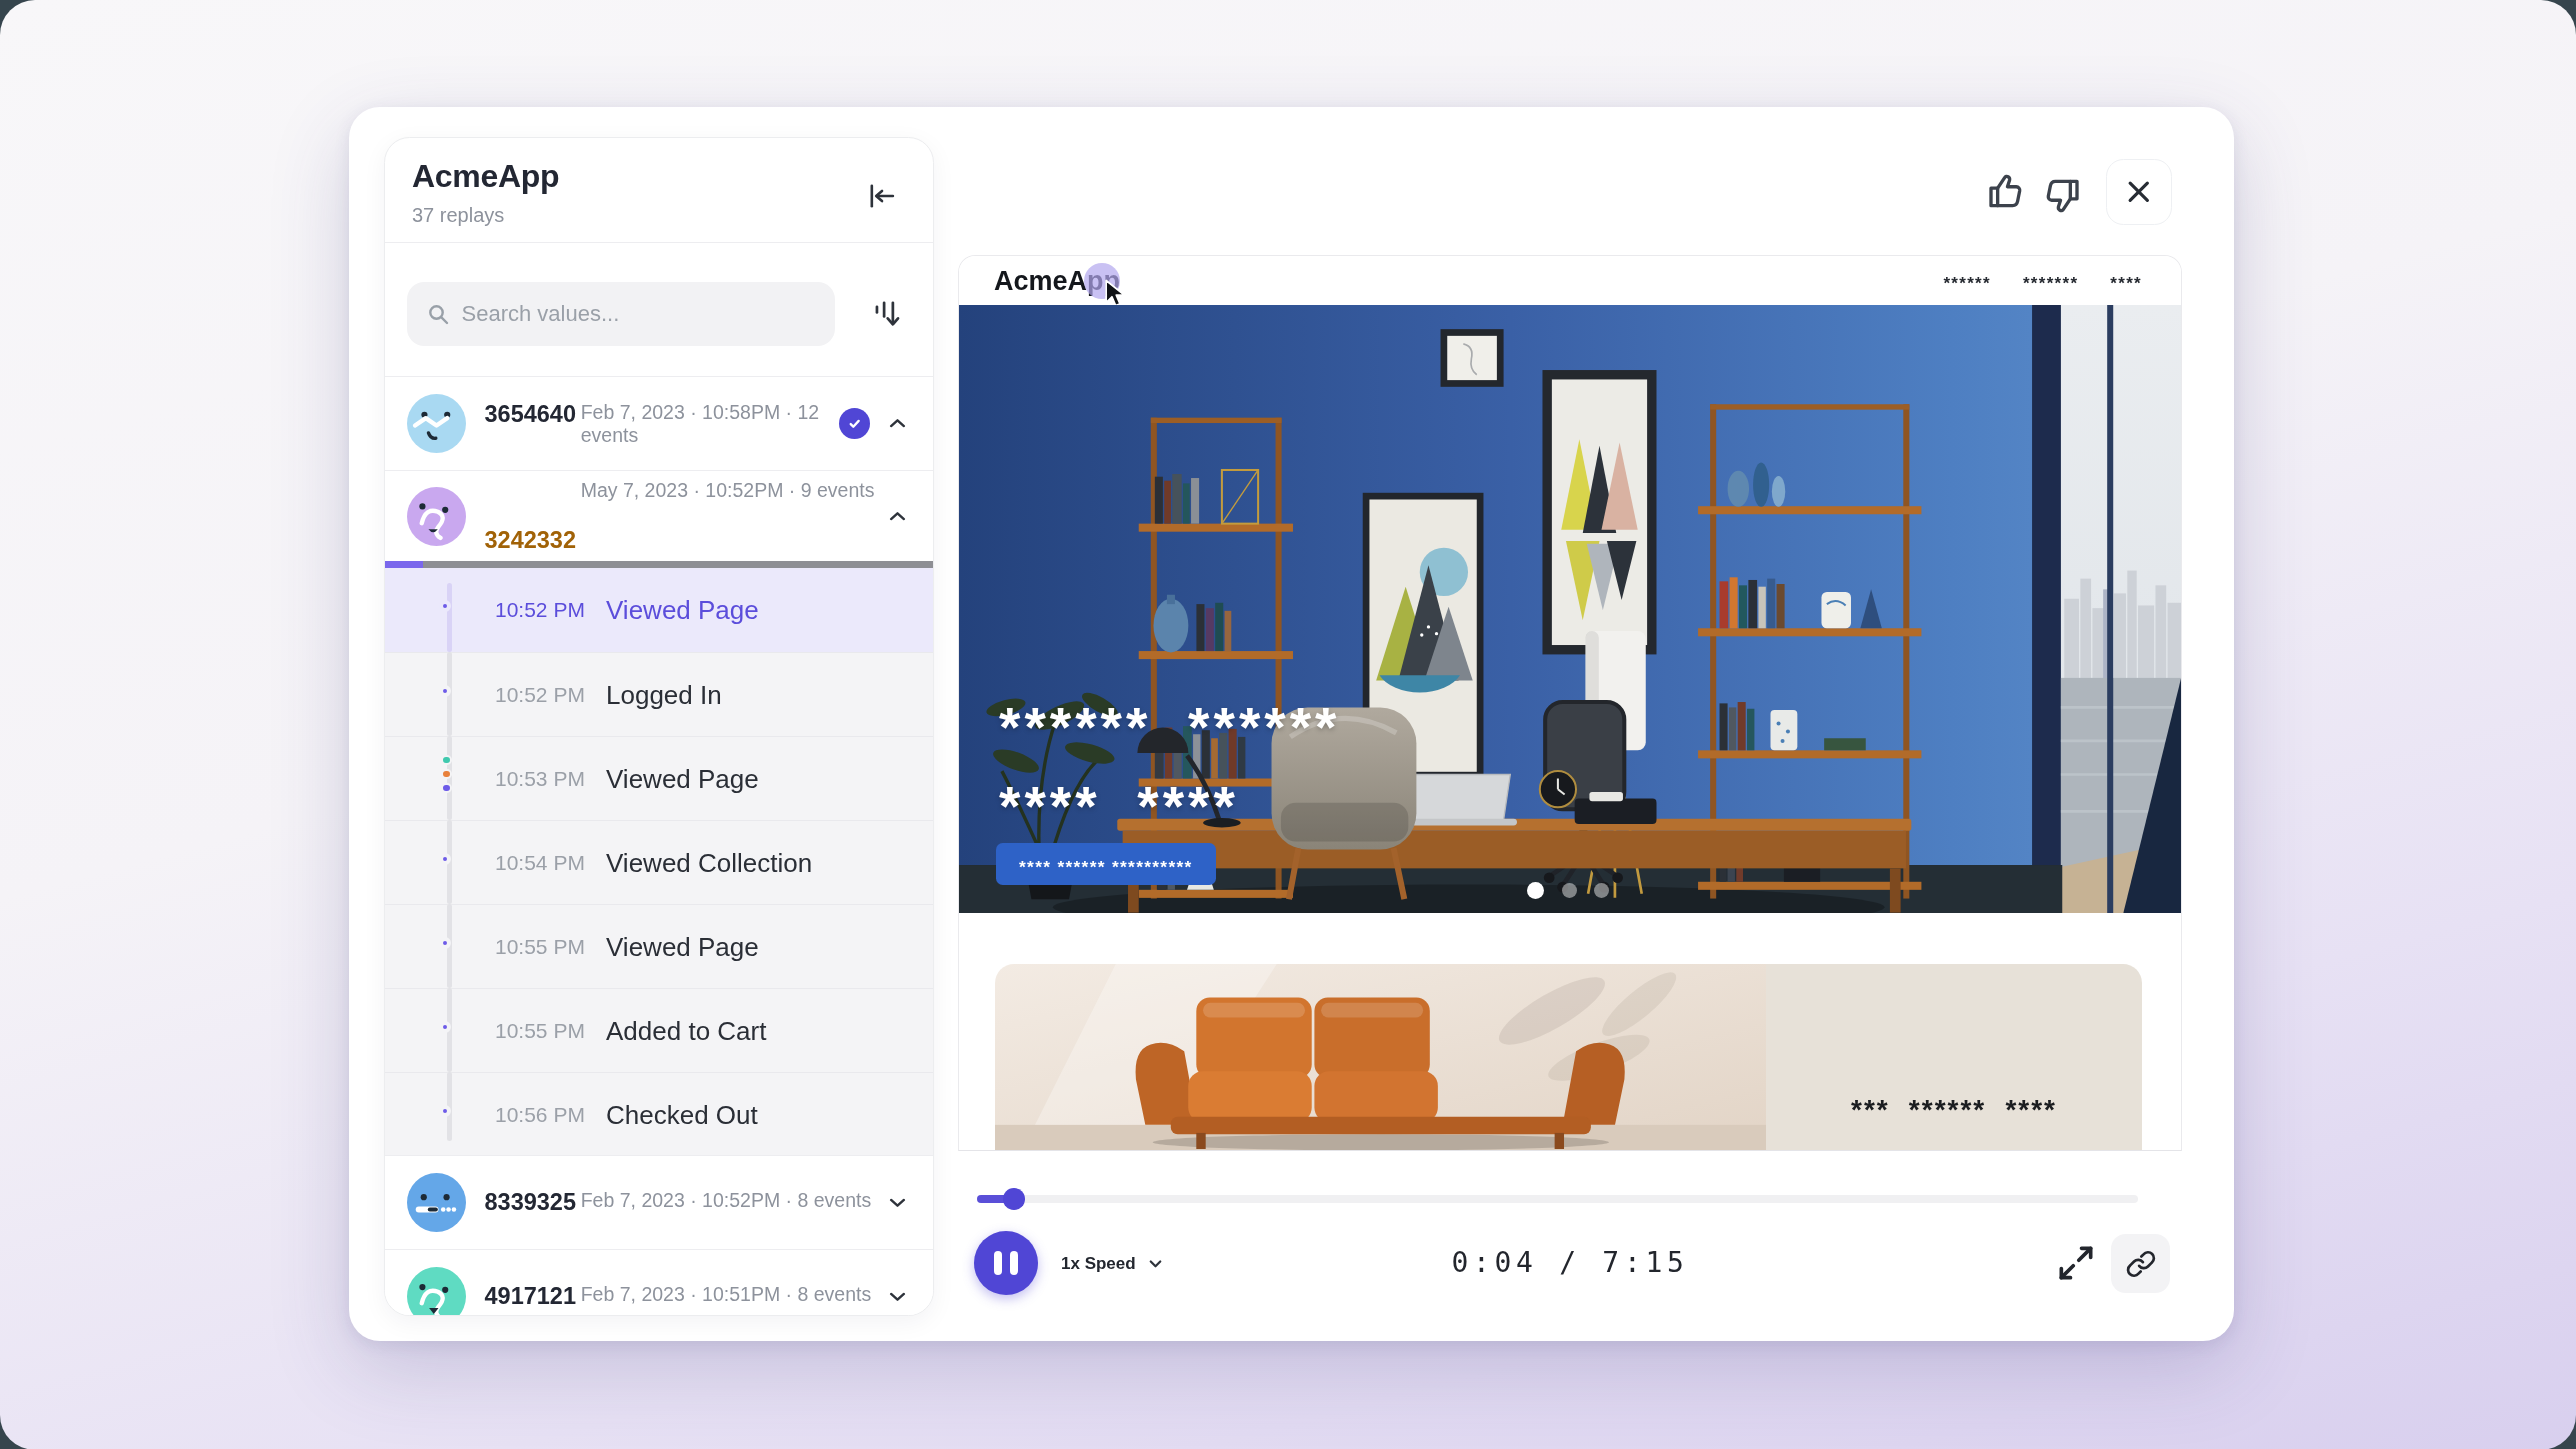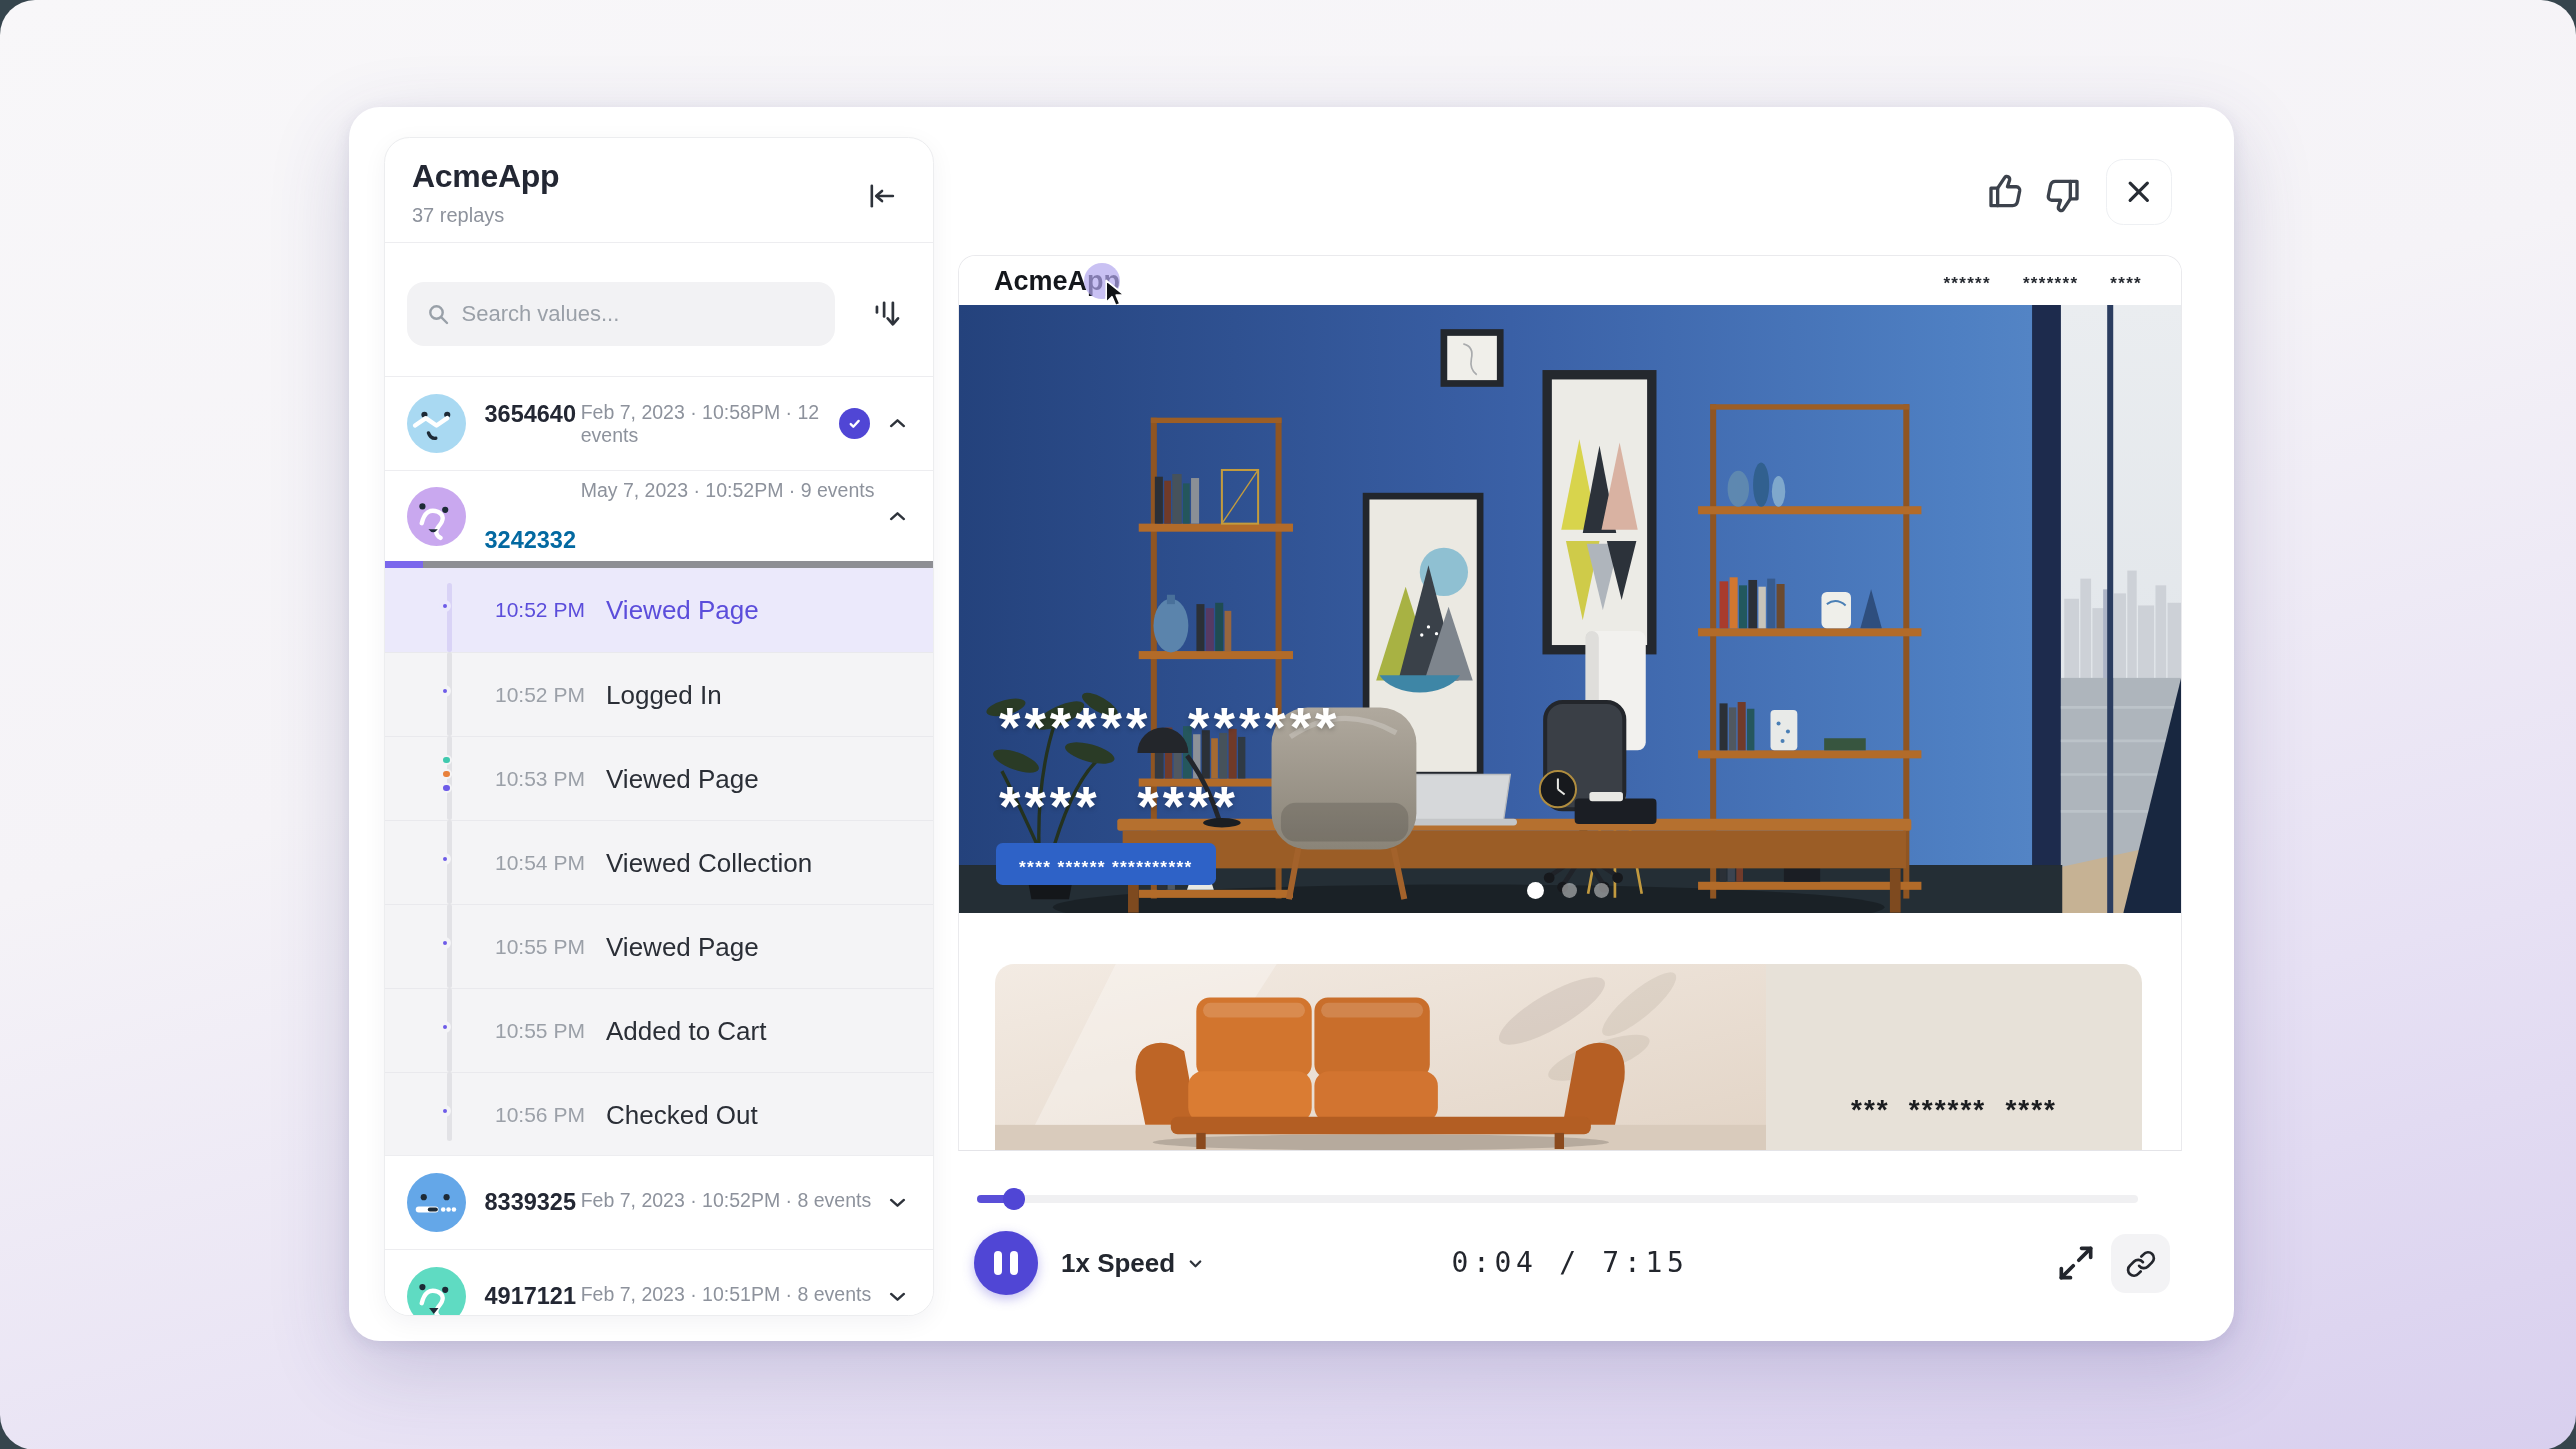--- a/index.html
+++ b/index.html
@@ -25,21 +25,21 @@
     display:flex; align-items:center; padding:0 19px; gap:12px; }
   .search-pill input { flex:1; border:none; background:transparent; outline:none; font-size:22px; color:#3A3F48; font-family:"Liberation Sans",sans-serif; }
   .search-pill input::placeholder { color:#9AA0A8; }
   .sort-btn { position:absolute; right:29.5px; top:52px; width:35px; height:38px; border:none; background:none; cursor:pointer; }
 
   .session { position:absolute; left:0; right:0; height:94px; display:flex; align-items:center;
     padding:0 24px 0 21.5px; border-top:1.3px solid #EDEDF0; background:#fff; cursor:pointer; }
   .avatar { width:59px; height:59px; flex:none; }
   .s-text { flex:1; margin-left:19px; display:flex; flex-direction:row; gap:4.7px; min-width:0; }
   .s-id { font-size:23.5px; font-weight:700; color:#232733; }
-  .s-id.active { color:#0369a1;margin-top:48px; }
+  .s-id.active { color:#a16207;margin-top:48px; }
   .s-meta { font-size:19.5px; color:#8D929C; }
   .s-right { display:flex; align-items:center; gap:16px; }
   .check-badge { width:31px; height:31px; border-radius:50%; background:#5046D5; display:flex; align-items:center; justify-content:center;
     box-shadow:0 0 0 2.7px #fff; }
   .chev { width:23px; height:23px; }
 
   .session-progress { position:absolute; left:0; right:0; top:423px; height:6.7px; background:#8E8F94; display:flex; }
   .session-progress .fill { width:38px; height:100%; background:#7A67EC; }
 
   .events { position:absolute; left:0; right:0; top:430px; }
@@ -97,21 +97,21 @@
 
   .progress-track { position:absolute; left:628px; top:1088px; width:1161px; height:8px; border-radius:4.7px; background:#F0F0F2; cursor:pointer; }
   .progress-fill { position:absolute; left:0; top:0; width:39px; height:8px; border-radius:4.7px; background:#5A4FD8; }
   .progress-knob { position:absolute; left:654px; top:1081px; width:21.5px; height:21.5px; border-radius:50%; background:#5046D5; cursor:pointer; }
 
   .pause-btn { position:absolute; left:625px; top:1124px; width:64px; height:64px; border-radius:50%; background:#5046D5;
     border:none; cursor:pointer; display:flex; align-items:center; justify-content:center; gap:8.7px; box-shadow:0 4px 12px rgba(80,70,213,.35); }
   .pause-btn i { width:7.4px; height:24px; border-radius:4px; background:#fff; display:block; }
   .speed-btn { position:absolute; left:712px; top:1137px; height:39px; border:none; background:none; cursor:pointer;
     display:flex; align-items:center; gap:10.7px; }
-  .speed-label { font-size:26px; font-weight:600; color:#23272F; }
+  .speed-label { font-size:17px; font-weight:600; color:#23272F; }
   .time-display { position:absolute; left:1221px; top:1139px; transform:translateX(-50%); font-family:"DejaVu Sans Mono",monospace;
     font-size:28px; color:#23262D; letter-spacing:4.7px; white-space:nowrap; }
   .expand-btn { position:absolute; left:1705px; top:1134px; width:44px; height:44px; border:none; background:none; cursor:pointer; }
   .link-btn { position:absolute; left:1762px; top:1127px; width:59px; height:59px; border:none; background:#F3F3F5;
     border-radius:14.8px; cursor:pointer; display:flex; align-items:center; justify-content:center; }
 </style>
 </head>
 <body>
 
 <div class="screen">

